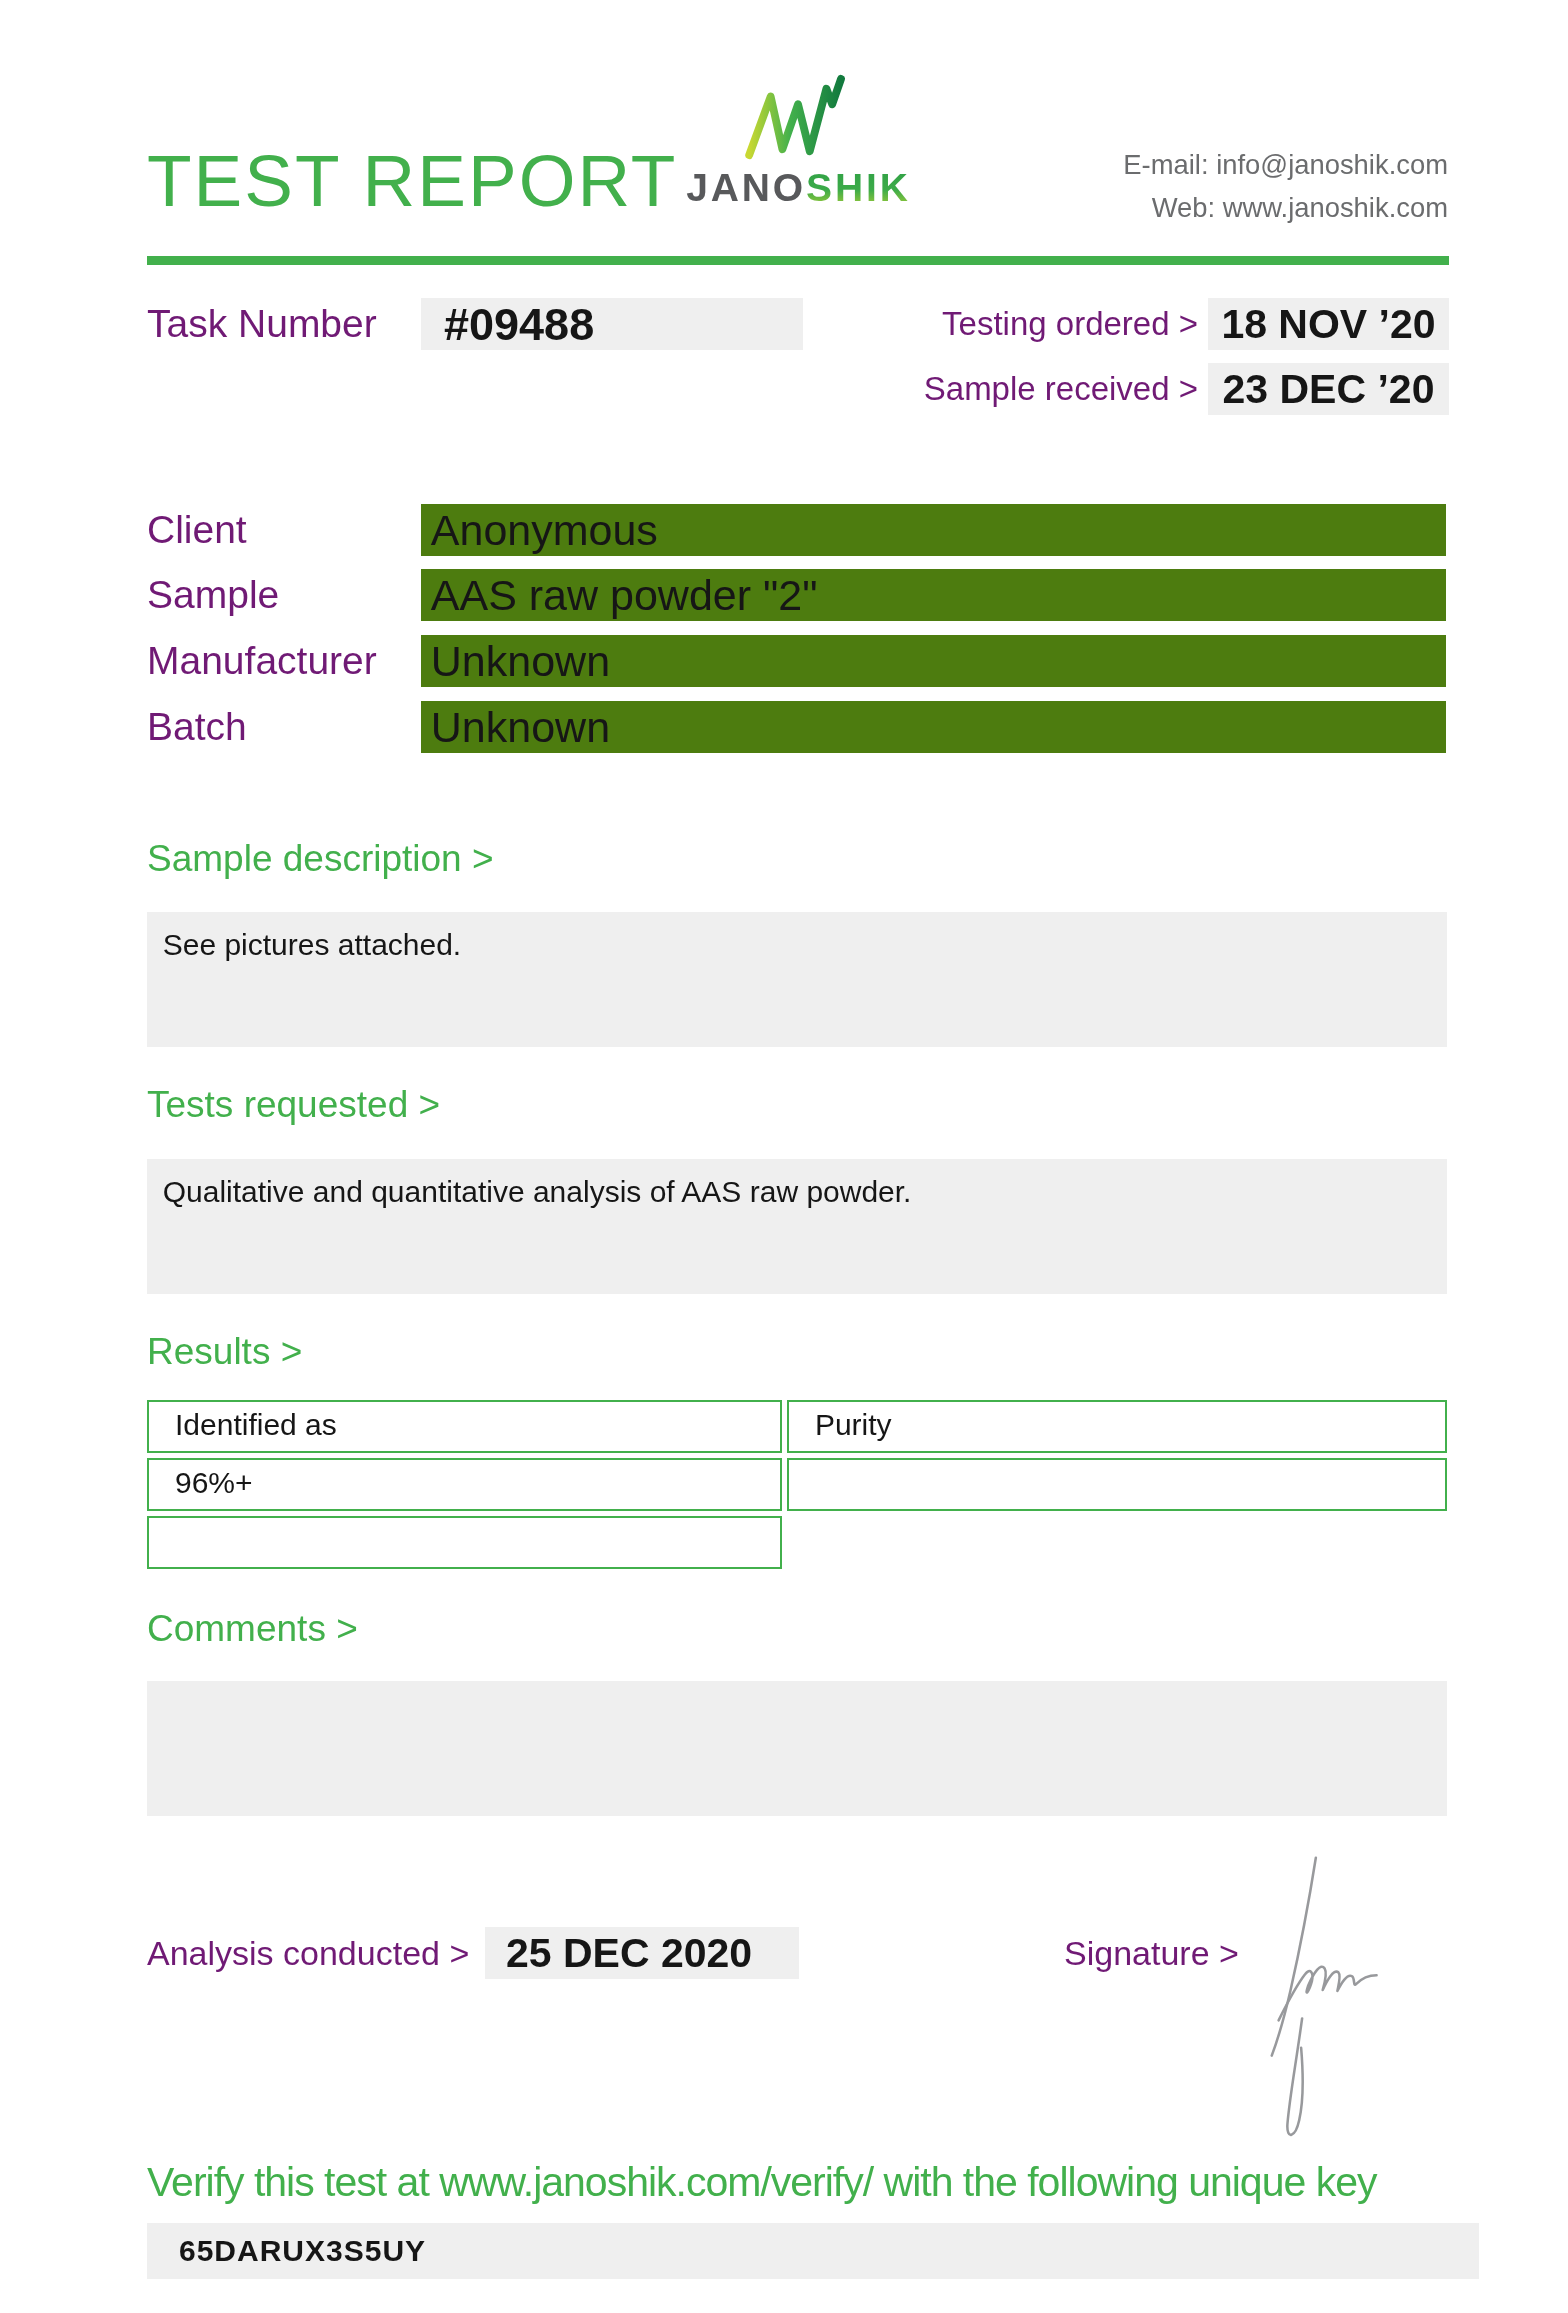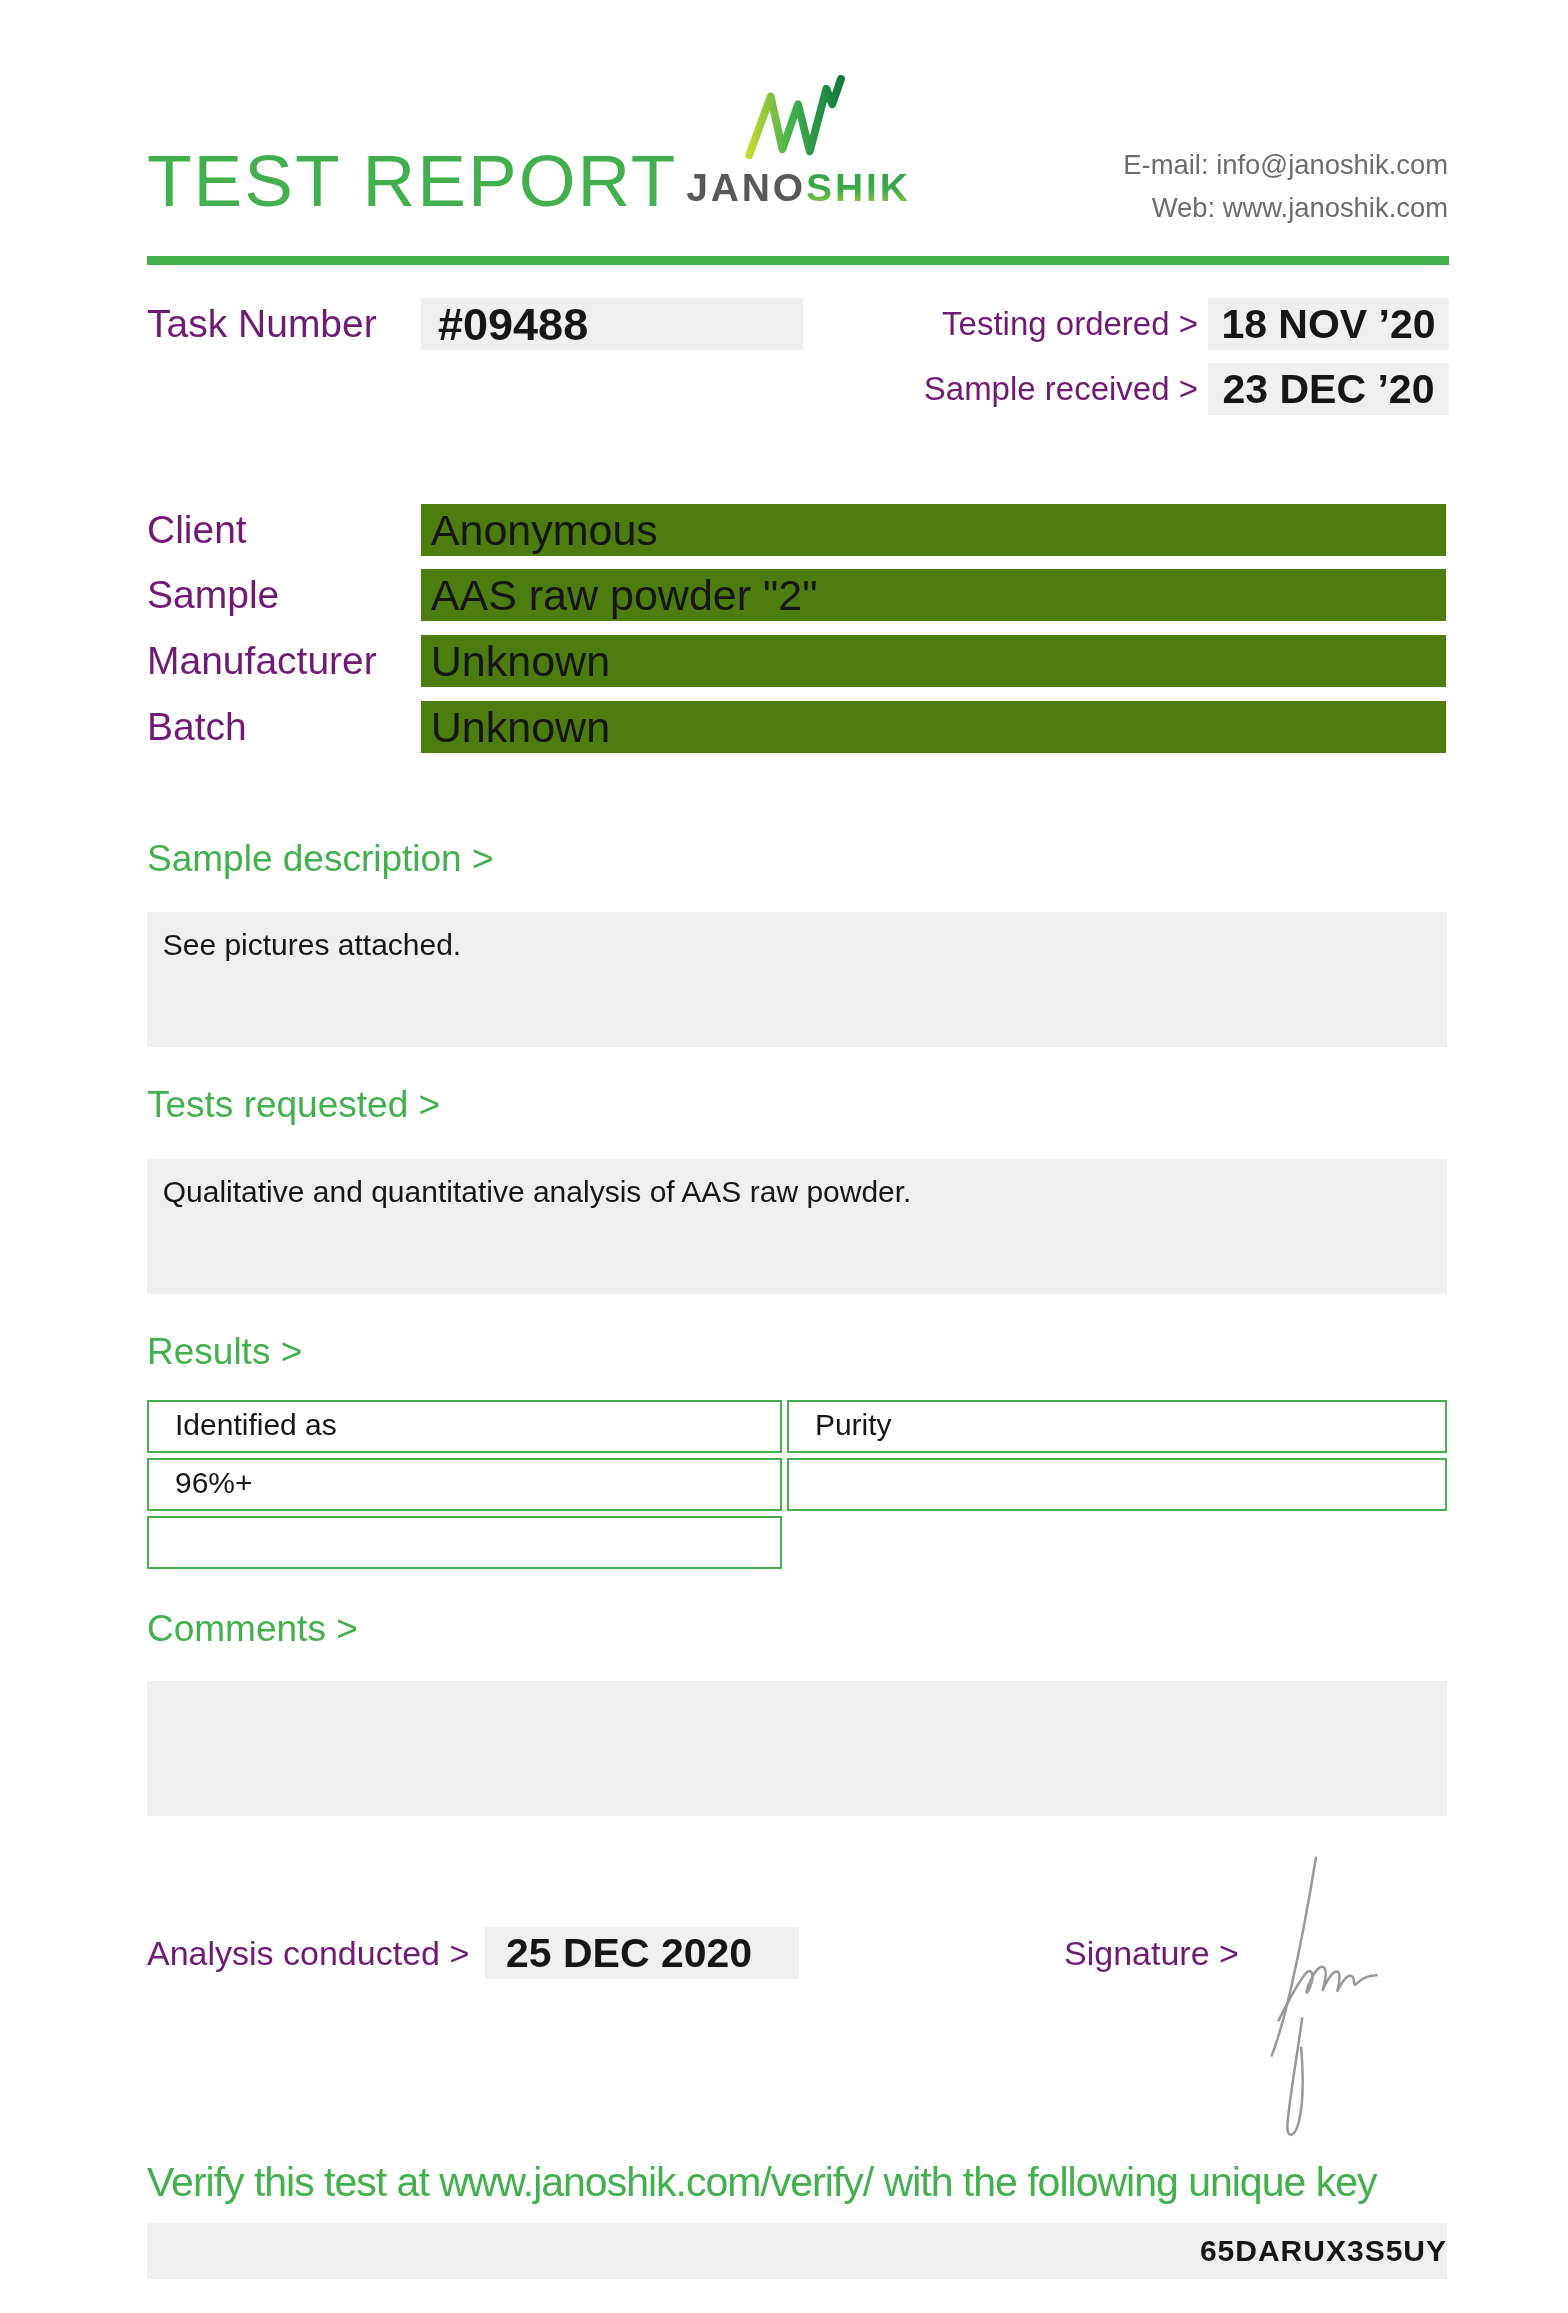--- a/index.html
+++ b/index.html
@@ -34,21 +34,21 @@
     font-size:27.4px;line-height:43px;color:#6b6c6e;white-space:nowrap;
   }
   .rule{left:147px;top:256px;width:1302px;height:8.8px;background:#42b04c;}
 
   
   .g-label{color:#701a75;white-space:nowrap;}
   .task-label{left:147px;top:298px;height:52px;line-height:52px;font-size:39px;}
   .task-value{
     left:421px;top:298px;width:382px;height:52px;
     background:#efefef;font-size:45px;font-weight:700;line-height:53px;
-    padding-left:17px;box-sizing:border-box;white-space:nowrap;
+    padding-left:23px;box-sizing:border-box;white-space:nowrap;
   }
   .meta-label{height:52px;line-height:52px;font-size:33px;text-align:right;}
   .ordered-label{right:370px;top:298px;}
   .received-label{right:370px;top:363px;}
   .date-box{
     left:1208px;width:241px;height:52px;background:#efefef;
     font-size:41px;font-weight:700;line-height:53px;text-align:center;
     white-space:nowrap;
   }
   .ordered-value{top:298px;}
@@ -94,21 +94,21 @@
   .signature-label{left:1064px;top:1927px;height:52px;line-height:52px;font-size:34px;}
   .signature-svg{left:1259px;top:1838px;}
 
   .verify-text{
     left:147px;top:2148px;width:1304px;
     font-size:41px;letter-spacing:-1px;color:#42b04c;white-space:nowrap;margin-top:11px;
   }
   .key-bar{
     left:147px;top:2223px;width:1300px;height:56px;background:#efefef;
     font-size:30px;font-weight:700;letter-spacing:1px;line-height:56px;
-    text-align:right;color:#161616;
+    text-align:left;color:#161616;padding-left:32px;
   }
 </style>
 </head>
 <body>
 
 <div class="page">
 
   <div class="abs title">TEST REPORT</div>
 
   <div class="abs logo">

